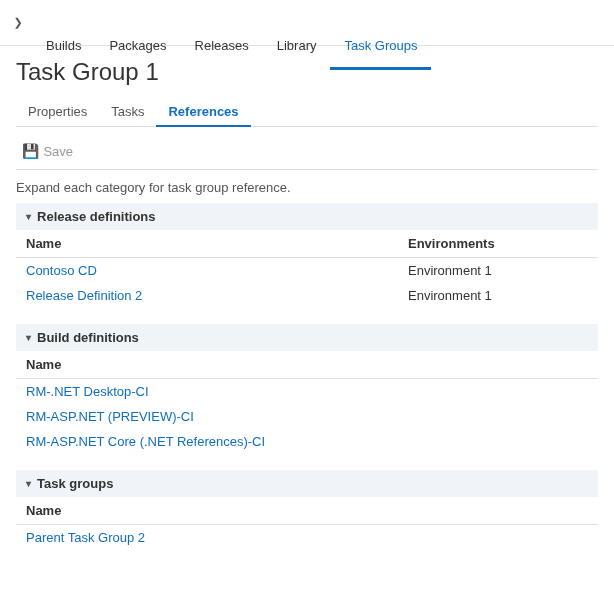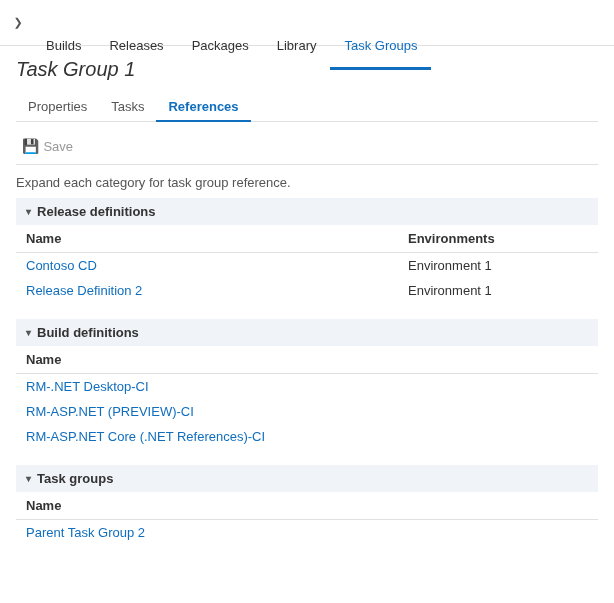--- a/index.html
+++ b/index.html
@@ -52,25 +52,24 @@
       font-size: 11px;
     }
 
     
     .content {
       padding: 12px 16px;
     }
 
     
     .page-title {
-      font-size: 20px;
+      font-size: 24px;
       font-weight: 400;
       color: #333;
       margin-bottom: 12px;
-      font-style: italic;
     }
 
     
     .sub-tabs {
       display: flex;
       align-items: center;
       border-bottom: 1px solid #e0e0e0;
       margin-bottom: 6px;
     }
     .sub-tab {
@@ -163,22 +162,22 @@
   </style>
 </head>
 <body>
 
 <div class="top-nav">
   <div class="sidebar-toggle">
     <span>❯</span>
   </div>
   <div id="nav-items-container" style="display: flex;">
       <div class="nav-item">Builds</div>
+      <div class="nav-item">Packages</div>
       <div class="nav-item">Releases</div>
-      <div class="nav-item">Packages</div>
       <div class="nav-item">Library</div>
       <div class="nav-item active">Task Groups</div>
     </div>
 </div>
 
 <div class="content">
   <h1 class="page-title">Task Group 1</h1>
 
   <div class="sub-tabs" id="sub-tabs-container">
       <div class="sub-tab">Properties</div>

